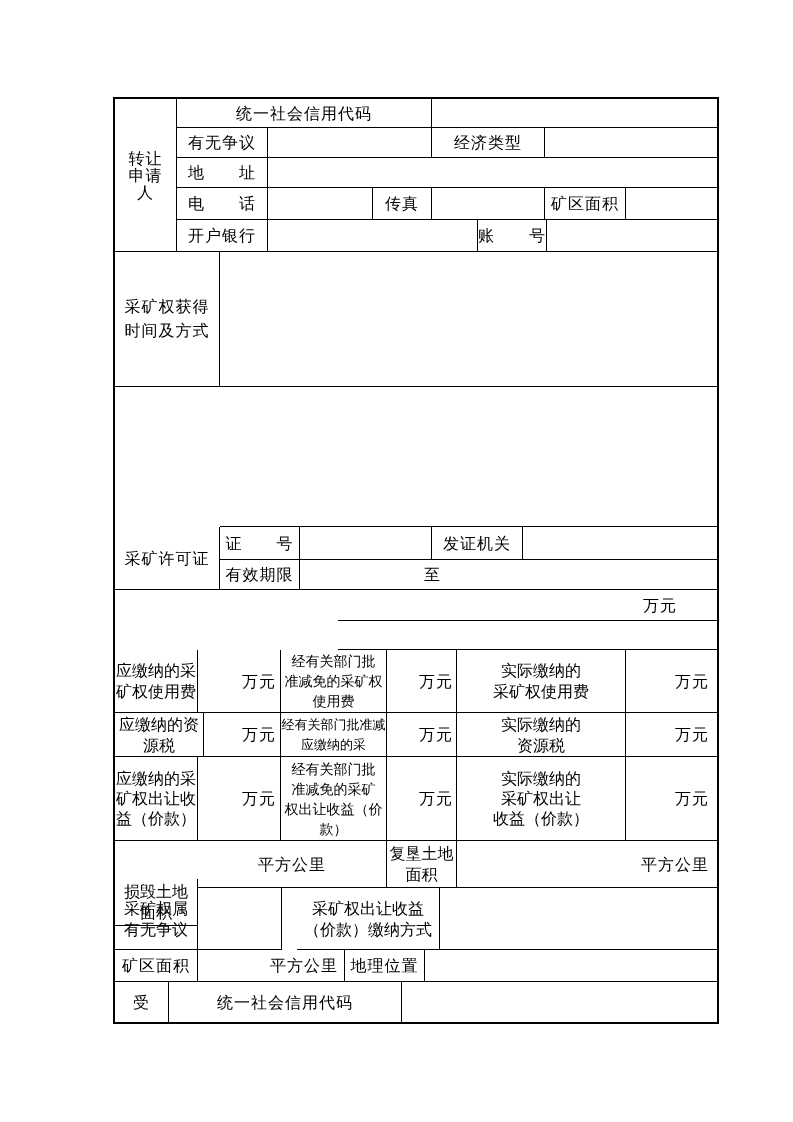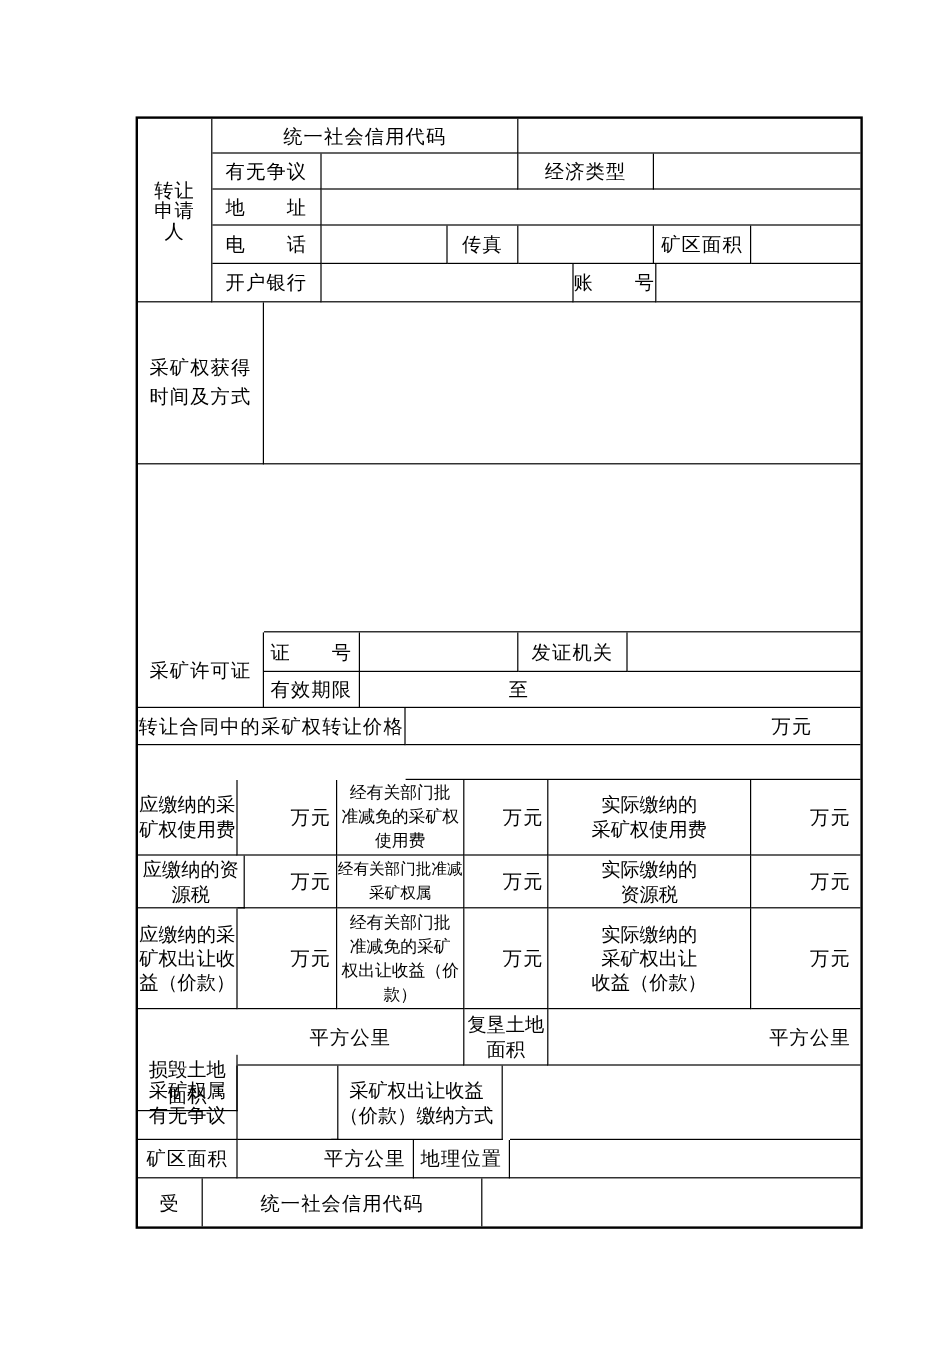--- a/index.html
+++ b/index.html
@@ -59,41 +59,40 @@
     <div class="c er" style="left:105px;top:288px;width:497px;height:140px"></div>
 
     <div class="c" style="left:0;top:428px;width:105px;height:63px">采矿许可证</div>
     <div class="c" style="left:105px;top:428px;width:80px;height:33px">证　　号</div>
     <div class="c" style="left:185px;top:428px;width:132px;height:33px"></div>
     <div class="c" style="left:317px;top:428px;width:91px;height:33px">发证机关</div>
     <div class="c er" style="left:408px;top:428px;width:194px;height:33px"></div>
     <div class="c" style="left:105px;top:461px;width:80px;height:30px">有效期限</div>
     <div class="c er left" style="left:185px;top:461px;width:417px;height:30px;padding-left:124px">至</div>
 
-    <div class="c" style="left:0;top:491px;width:223px;height:31px">转让合同中的采矿权转让价格</div>
     <div class="c er right" style="left:223px;top:491px;width:379px;height:31px;padding-right:40px">万元</div>
 
     <div class="c er" style="left:223px;top:522px;width:379px;height:29px"></div>
 
     <div class="c fee" style="left:0;top:551px;width:83px;height:63px">应缴纳的采
 矿权使用费</div>
     <div class="c right" style="left:83px;top:551px;width:83px;height:63px;padding-right:4px">万元</div>
     <div class="c s14" style="left:166px;top:551px;width:106px;height:63px">经有关部门批
 准减免的采矿权
 使用费</div>
     <div class="c right" style="left:272px;top:551px;width:70px;height:63px;padding-right:3px">万元</div>
     <div class="c fee" style="left:342px;top:551px;width:169px;height:63px">实际缴纳的
 采矿权使用费</div>
     <div class="c er right" style="left:511px;top:551px;width:91px;height:63px;padding-right:8px">万元</div>
 
     <div class="c fee" style="left:0;top:614px;width:89px;height:44px">应缴纳的资
 源税</div>
     <div class="c right" style="left:83px;top:614px;width:83px;height:44px;padding-right:4px">万元</div>
     <div class="c s13" style="left:166px;top:614px;width:106px;height:44px">经有关部门批准减
-采矿权属</div>
+应缴纳的采</div>
     <div class="c right" style="left:272px;top:614px;width:70px;height:44px;padding-right:3px">万元</div>
     <div class="c fee" style="left:342px;top:614px;width:169px;height:44px">实际缴纳的
 资源税</div>
     <div class="c er right" style="left:511px;top:614px;width:91px;height:44px;padding-right:8px">万元</div>
 
     <div class="c fee lh20" style="left:0;top:658px;width:83px;height:84px">应缴纳的采
 矿权出让收
 益（价款）</div>
     <div class="c right" style="left:83px;top:658px;width:83px;height:84px;padding-right:4px">万元</div>
     <div class="c s14" style="left:166px;top:658px;width:106px;height:84px">经有关部门批
@@ -109,21 +108,21 @@
     <div class="c fee" style="left:0;top:780px;width:83px;height:47px">损毁土地
 面积</div>
     <div class="c" style="left:83px;top:742px;width:189px;height:47px">平方公里</div>
     <div class="c fee" style="left:272px;top:742px;width:70px;height:47px">复垦土地
 面积</div>
     <div class="c er right" style="left:342px;top:742px;width:260px;height:47px;padding-right:8px">平方公里</div>
 
     <div class="c fee" style="left:0;top:789px;width:83px;height:62px">采矿权属
 有无争议</div>
     <div class="c" style="left:83px;top:789px;width:84px;height:62px"></div>
-    <div class="c fee" style="left:161px;top:789px;width:143px;height:62px">采矿权出让收益
+    <div class="c fee" style="left:182px;top:789px;width:143px;height:62px">采矿权出让收益
 （价款）缴纳方式</div>
     <div class="c er" style="left:310px;top:789px;width:292px;height:62px"></div>
 
     <div class="c" style="left:0;top:851px;width:83px;height:32px">矿区面积</div>
     <div class="c right" style="left:83px;top:851px;width:147px;height:32px;padding-right:6px">平方公里</div>
     <div class="c" style="left:230px;top:851px;width:80px;height:32px">地理位置</div>
     <div class="c er" style="left:310px;top:851px;width:292px;height:32px"></div>
 
     <div class="c eb" style="left:0;top:883px;width:54px;height:40px">受</div>
     <div class="c eb" style="left:54px;top:883px;width:233px;height:40px">统一社会信用代码</div>

